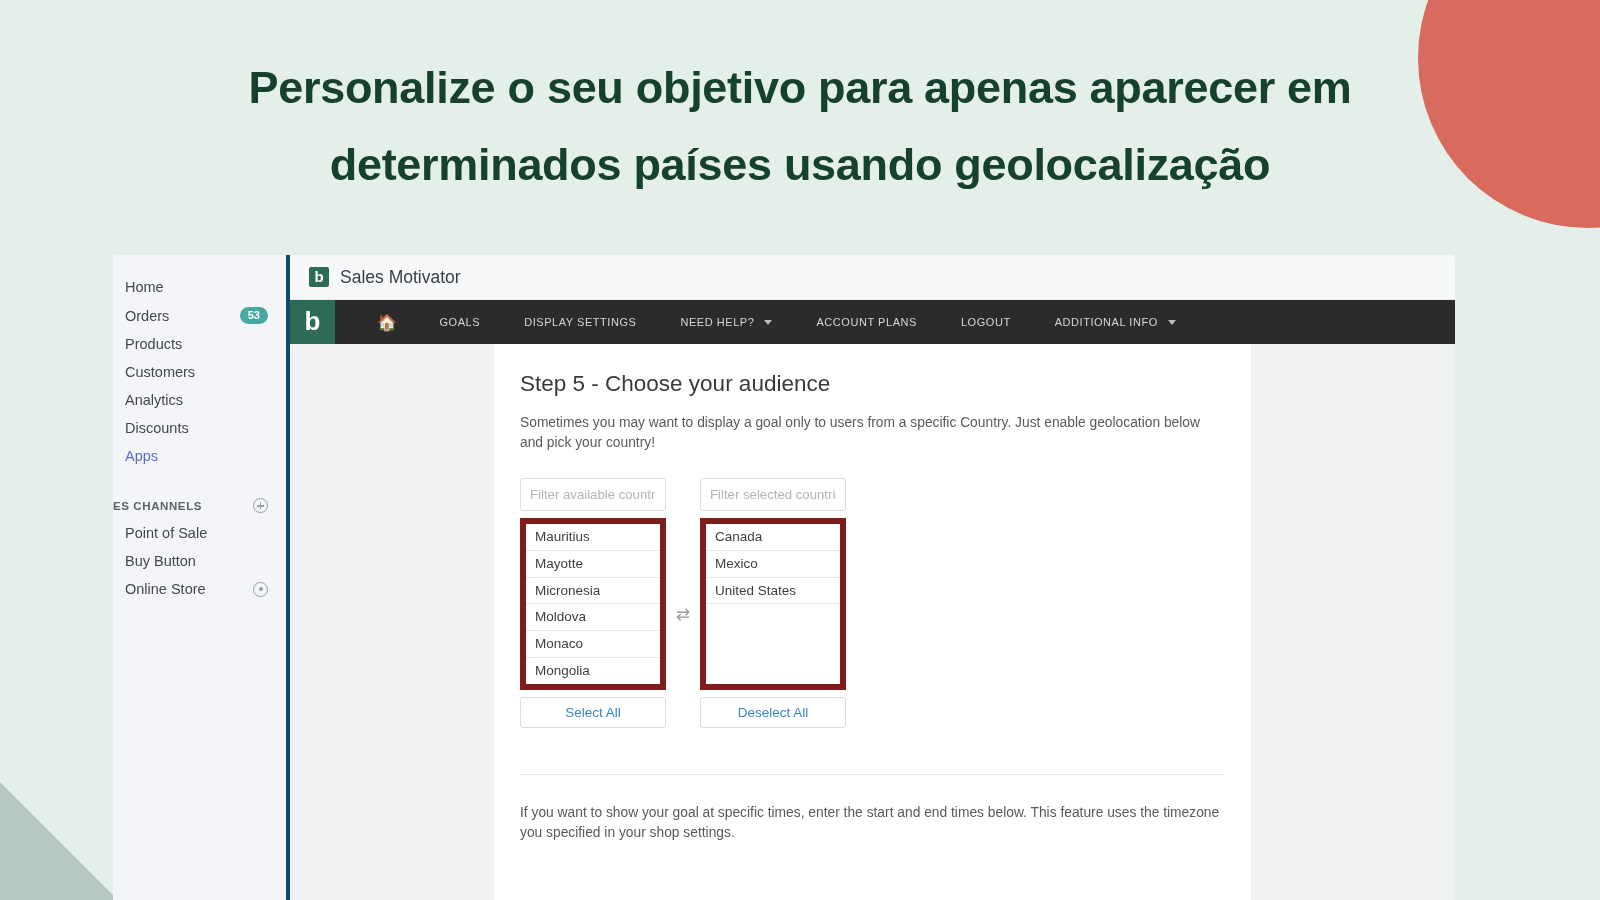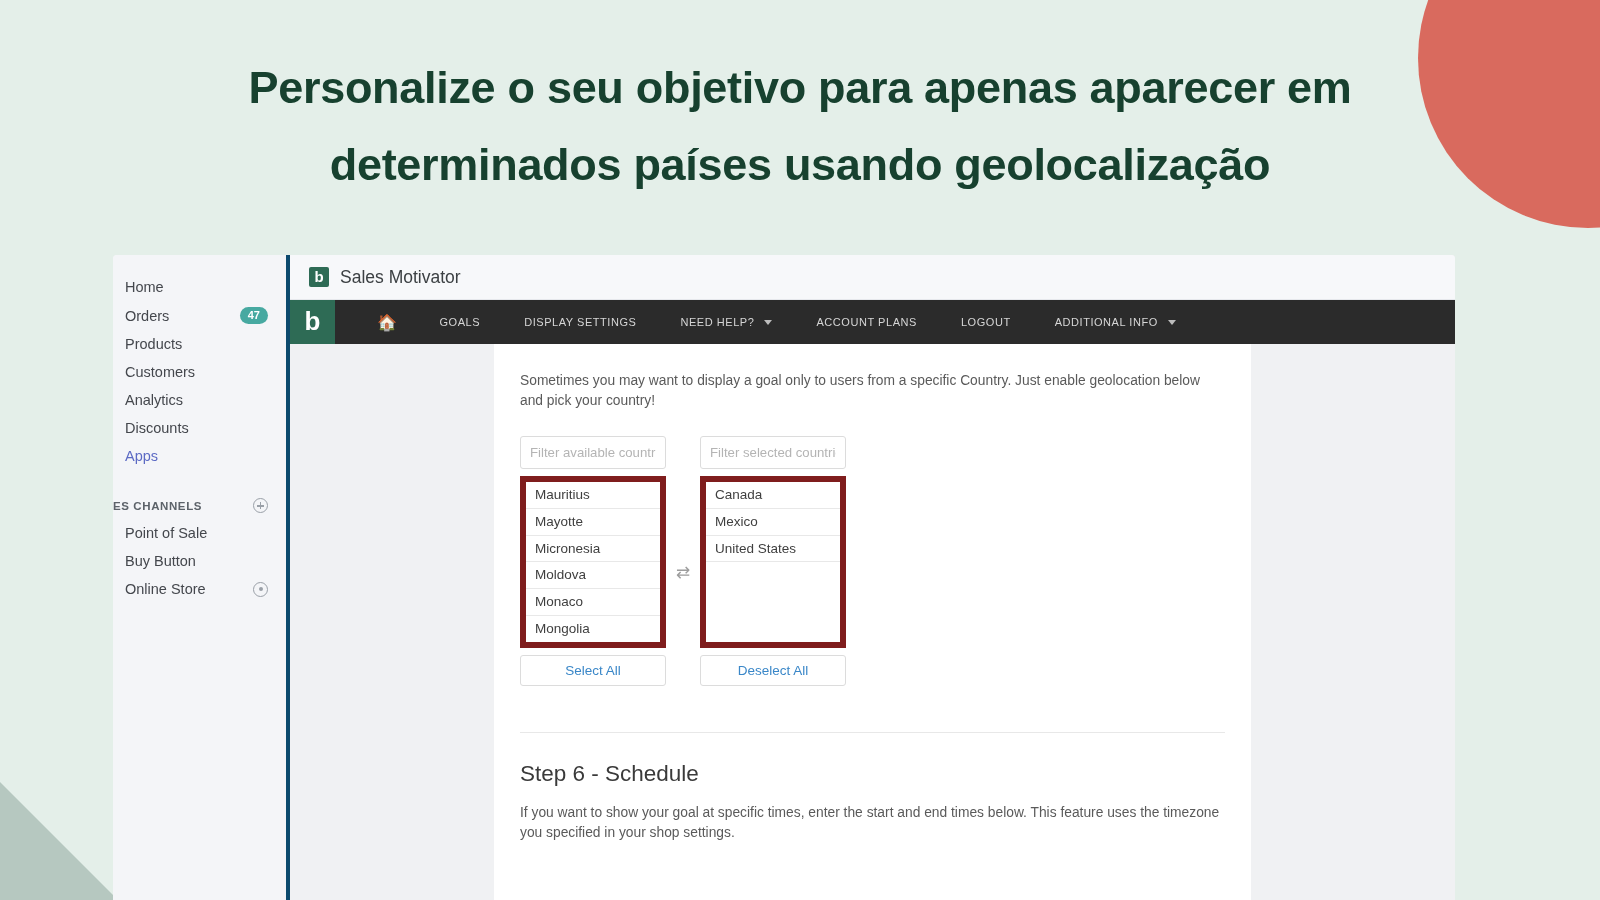--- a/index.html
+++ b/index.html
@@ -300,21 +300,21 @@
 <div class="app-window">
 
   <div class="sidebar">
 
     <div class="nav-item">
       <span class="label">Home</span>
     </div>
 
     <div class="nav-item">
       <span class="label">Orders</span>
-      <span class="badge">47</span>
+      <span class="badge">53</span>
     </div>
 
     <div class="nav-item">
       <span class="label">Products</span>
     </div>
 
     <div class="nav-item">
       <span class="label">Customers</span>
     </div>
 
@@ -380,20 +380,21 @@
         <div class="nav-link">
           <span>ADDITIONAL INFO</span>
           <span class="caret"></span>
         </div>
       </div>
     </div>
 
     <div class="content-wrap">
       <div class="content-card">
 
+        <div class="step-title">Step 5 - Choose your audience</div>
         <div class="step-desc">Sometimes you may want to display a goal only to users from a specific Country. Just enable geolocation below and pick your country!</div>
 
 
         <div class="picker">
 
           <div class="picker-col">
             <input class="filter-input" type="text" placeholder="Filter available countries" style="">
             <div class="listbox">
               <div class="list-item">Mauritius</div>
               <div class="list-item">Mayotte</div>
@@ -417,21 +418,20 @@
               <div class="list-item">United States</div>
             </div>
             <div class="all-btn">Deselect All</div>
           </div>
 
         </div>
 
         <div class="divider"></div>
 
         <div class="step6">
-          <div class="step-title">Step 6 - Schedule</div>
           <div class="step-desc">If you want to show your goal at specific times, enter the start and end times below. This feature uses the timezone you specified in your shop settings.</div>
         </div>
 
       </div>
     </div>
 
   </div>
 </div>
 
 </body></html>

